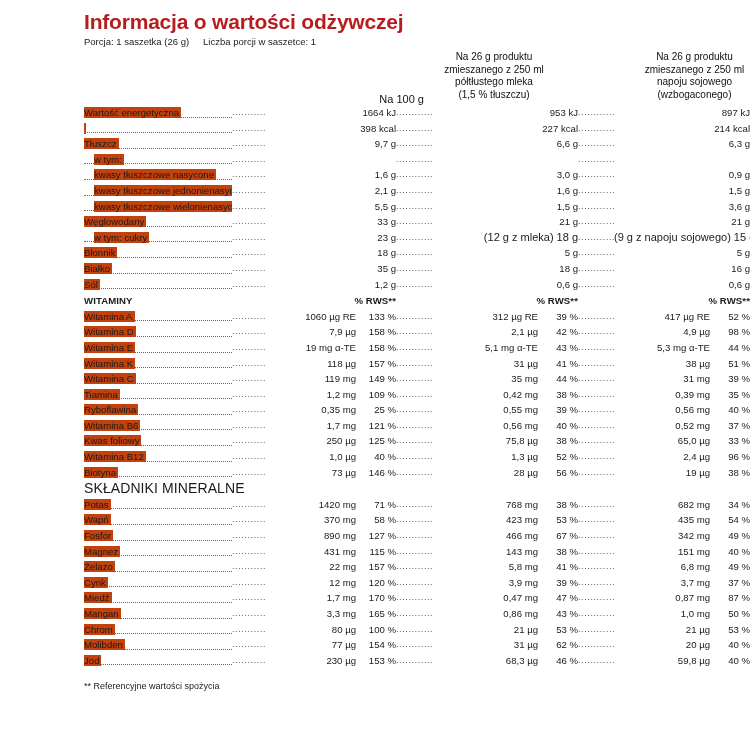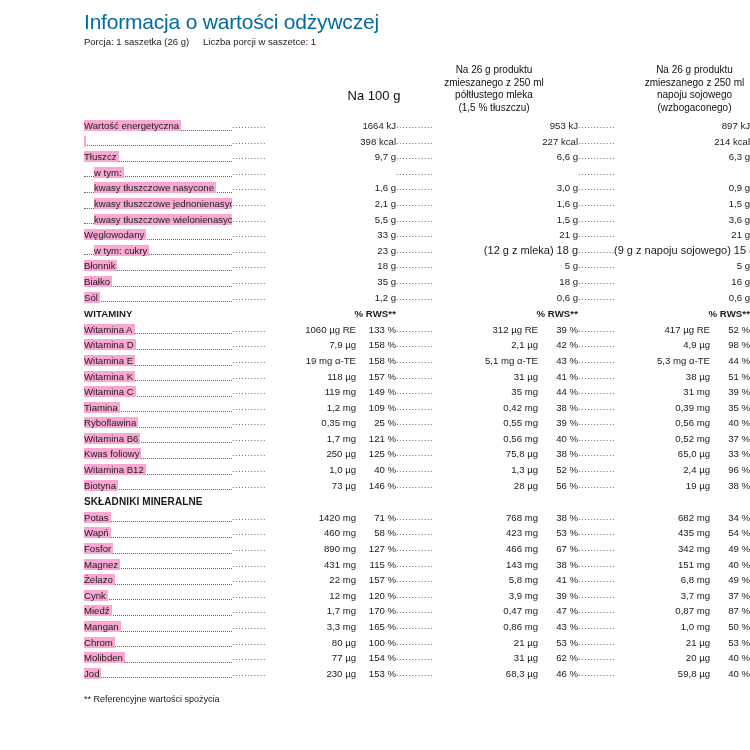--- a/index.html
+++ b/index.html
@@ -18,52 +18,52 @@
     position: relative;
     width: 750px;
     height: 750px;
     box-sizing: border-box;
     padding: 8px 12px 0 84px;
   }
 
   
   #title {
     font-size: 21px;
-    font-weight: normal;
+    font-weight: bold;
     letter-spacing: -0.2px;
     line-height: 24px;
     margin: 2px 0 2px 0;
-    color: #0369a1;
+    color: #b91c1c;
   }
   #serving-line {
     font-size: 9.5px;
     line-height: 12px;
     color: #222;
-    margin-bottom: 14px;
+    margin-bottom: 1px;
     white-space: nowrap;
   }
   #serving-line .gap { display: inline-block; width: 14px; }
 
   
   #col-captions {
     position: relative;
     height: 56px;
   }
   .cap {
     position: absolute;
     font-size: 10px;
     font-weight: normal;
     line-height: 12.5px;
     text-align: center;
     white-space: nowrap;
     color: #111;
   }
   #cap-mid  { left: 330px; width: 160px; top: 2px; }
   #cap-soy  { left: 528px; width: 165px; top: 2px; }
-  #cap-100g { left: 240px; width: 100px; top: 28px; font-size: 13px; }
+  #cap-100g { left: 240px; width: 100px; top: 44px; font-size: 11px; text-align: right; }
 
   
   table.nut {
     border-collapse: collapse;
     width: 666px;
     table-layout: fixed;
     font-size: 9.6px;
     color: #1a1a1a;
   }
   table.nut td {
@@ -99,31 +99,31 @@
     font-size: 9px;
   }
   .dots::after {
     content: ".......................................................................";
   }
   
   .lead {
     position: relative;
     overflow: hidden;
   }
-  .lead .t { background: #f9a8d4; padding-right: 2px; position: relative; z-index: 2; }
+  .lead .t { background: #c2410c; padding-right: 2px; position: relative; z-index: 2; }
   .lead .fill {
     position: absolute;
     left: 0; right: 0; bottom: 3px;
     border-bottom: 1px dotted #666;
     z-index: 1;
   }
 
   tr.section td {
-    font-weight: bold;
-    font-size: 10px;
+    font-weight: normal;
+    font-size: 14px;
     letter-spacing: 0.1px;
     padding-top: 1px;
   }
   tr.rwsrow td {
     font-weight: bold;
     font-size: 9.6px;
   }
   tr.rwsrow .rws { text-align: right; }
 
   .sub-note { font-size: 11px; }
@@ -435,21 +435,21 @@
           <td class="dots"></td>
           <td class="val">768 mg</td>
           <td class="pct">38 %</td>
           <td class="dots"></td>
           <td class="val">682 mg</td>
           <td class="pct">34 %</td>
         </tr>
         <tr>
           <td class="lbl lead"><span class="fill"></span><span class="t">Wapń</span></td>
           <td class="dots"></td>
-          <td class="val">460 mg</td>
+          <td class="val">370 mg</td>
           <td class="pct">58 %</td>
           <td class="dots"></td>
           <td class="val">423 mg</td>
           <td class="pct">53 %</td>
           <td class="dots"></td>
           <td class="val">435 mg</td>
           <td class="pct">54 %</td>
         </tr>
         <tr>
           <td class="lbl lead"><span class="fill"></span><span class="t">Fosfor</span></td>

